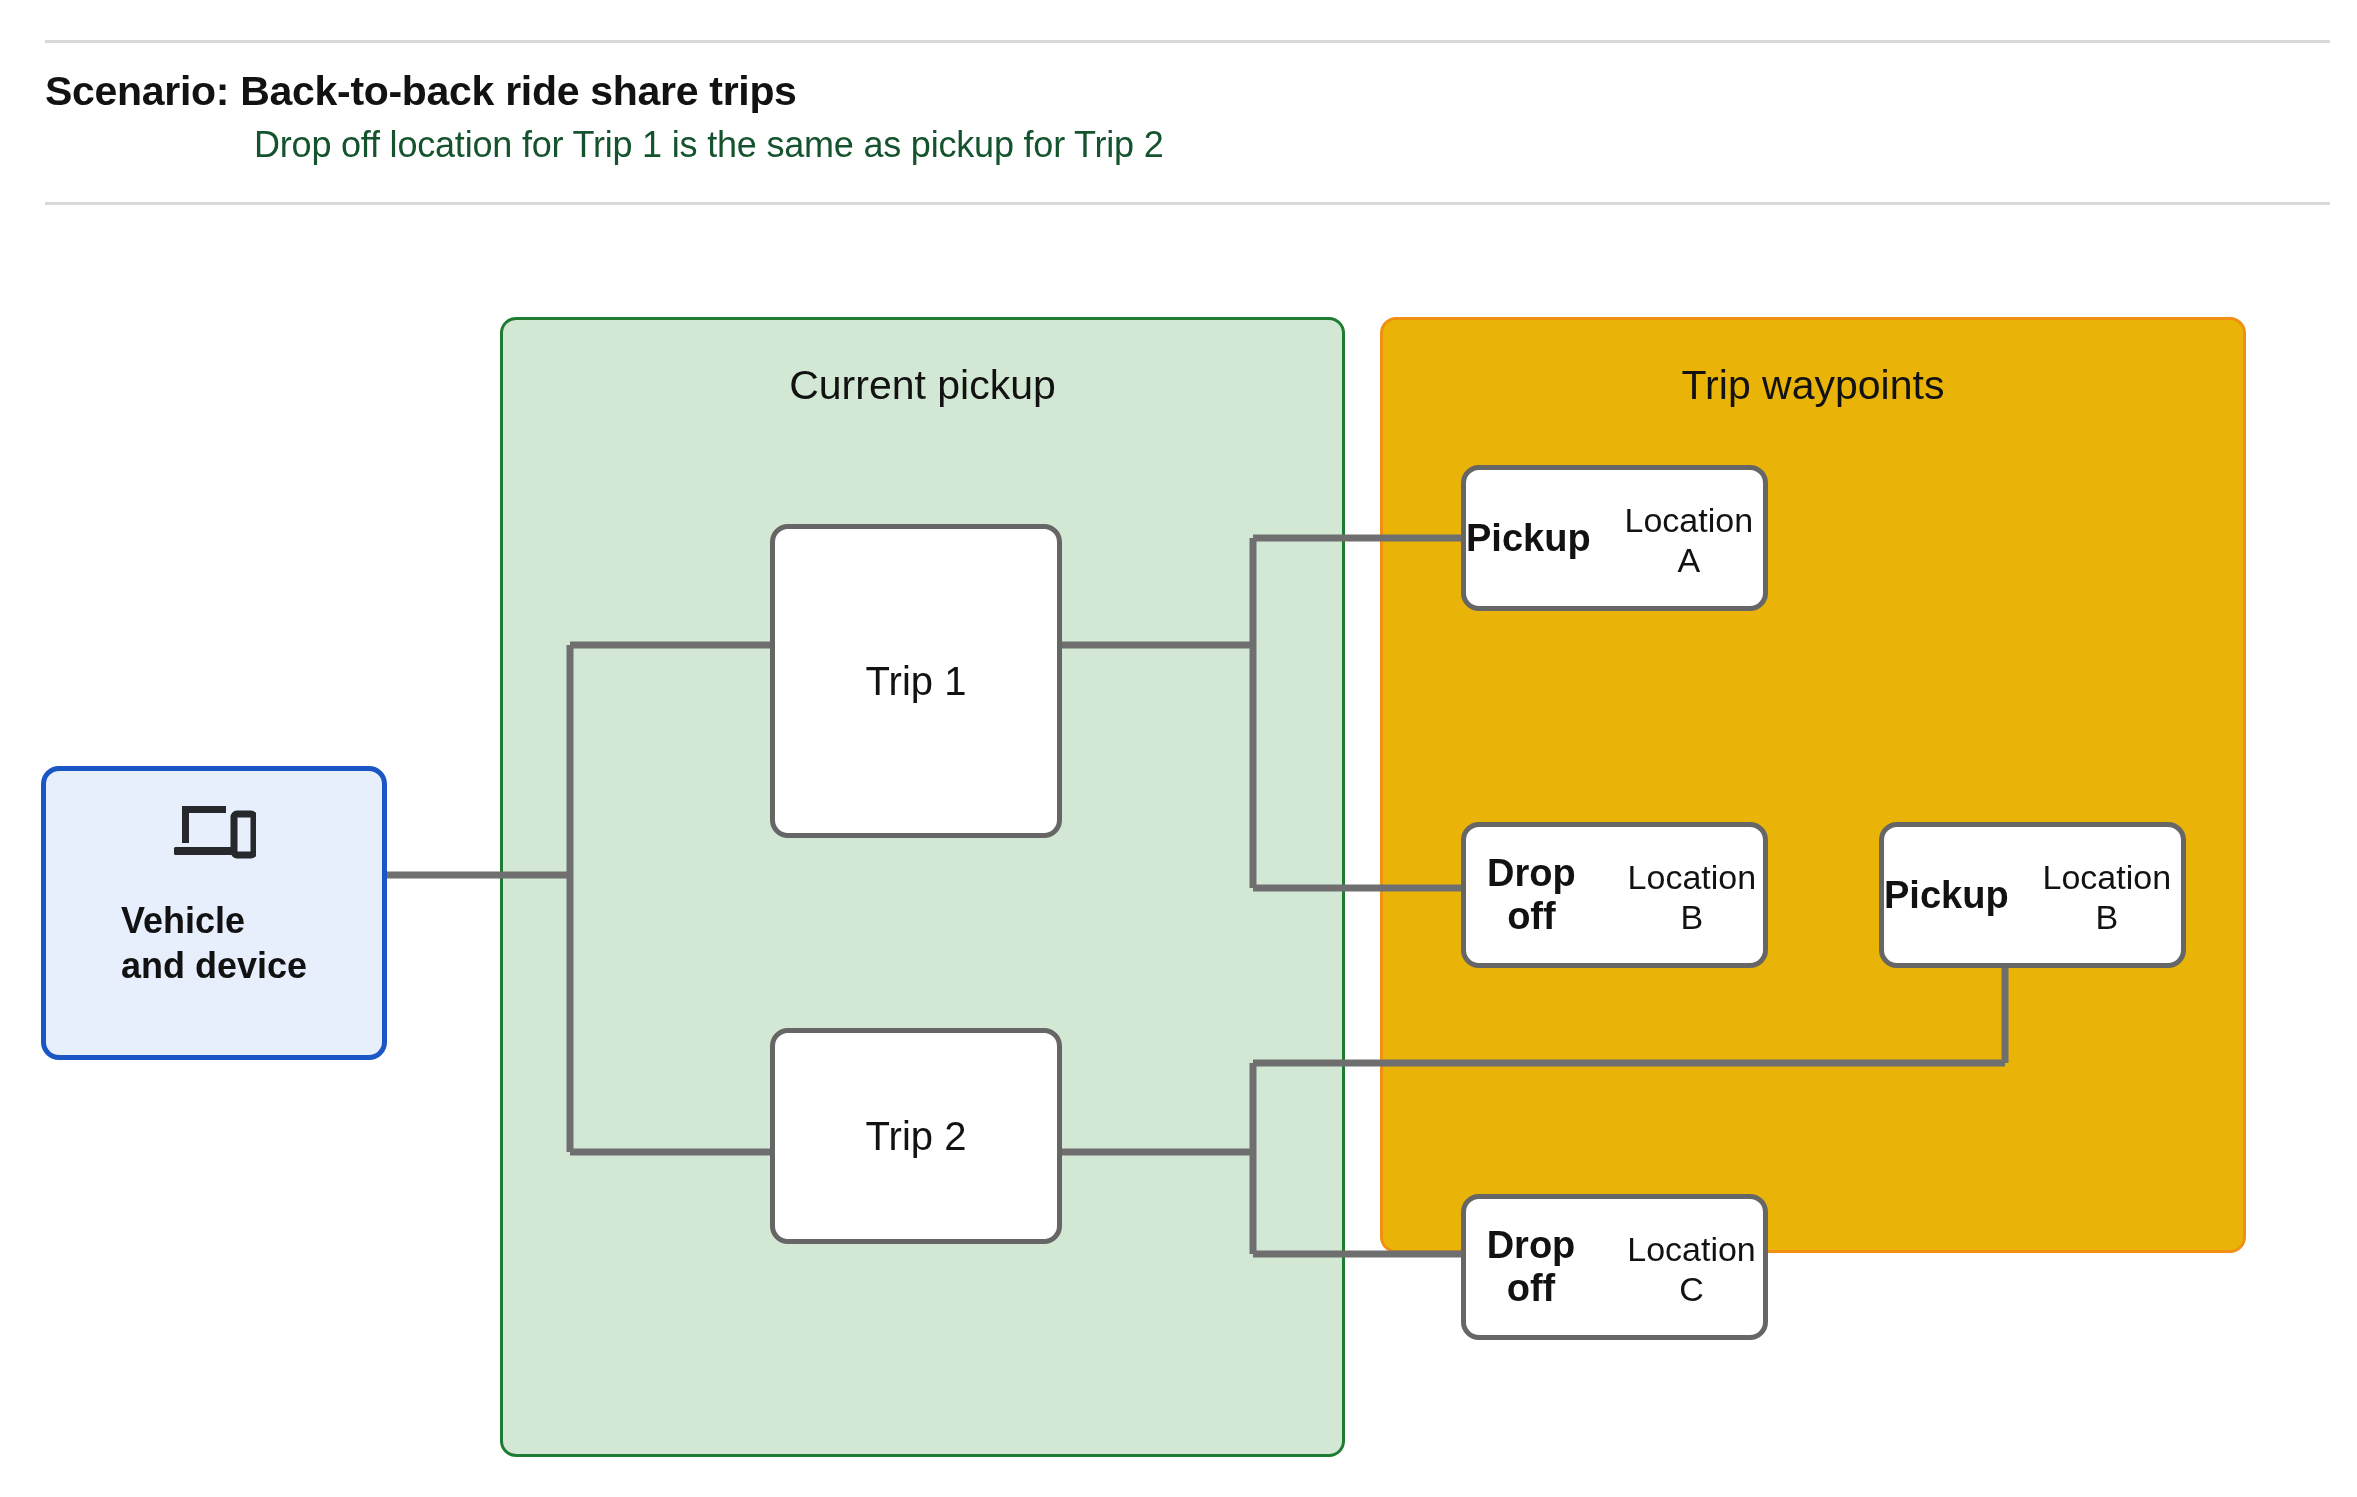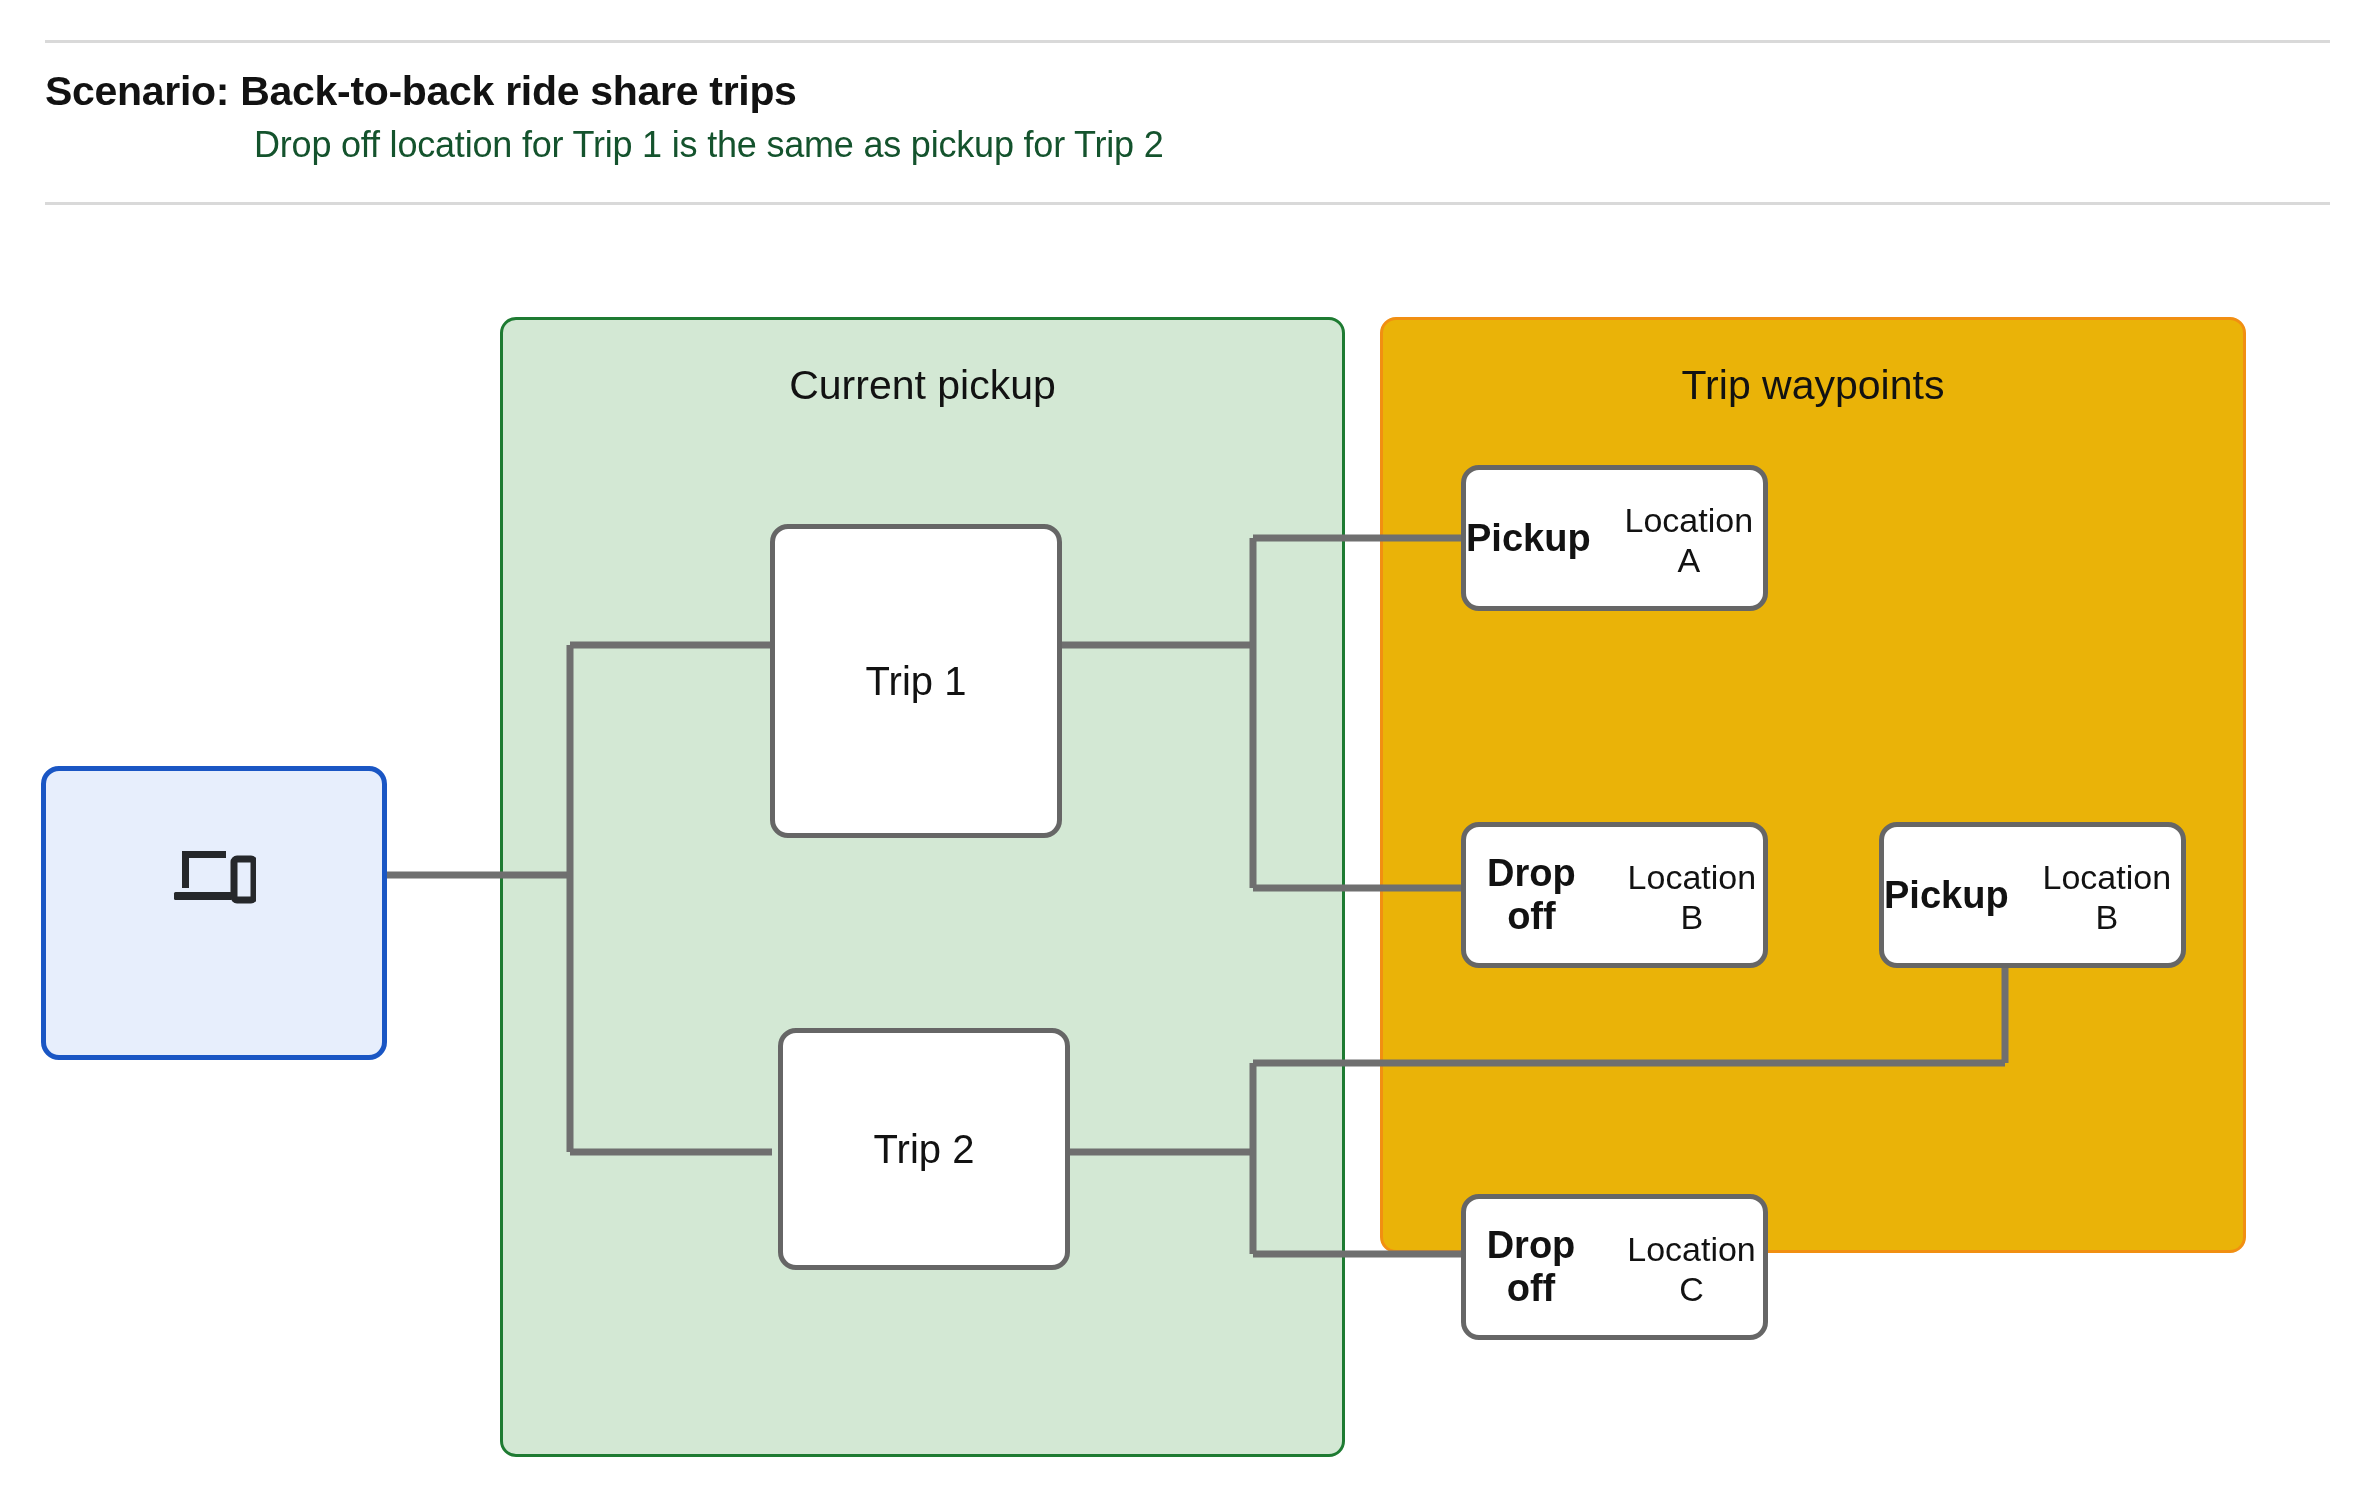--- a/index.html
+++ b/index.html
@@ -62,21 +62,21 @@
   }
   .node .node-title{
     font-size:38px;font-weight:700;color:#121212;line-height:1.12;
   }
   .node .node-sub{
     font-size:34px;font-weight:400;color:#121212;line-height:1.18;margin-top:4px;margin-left:24px;
   }
   .trip-node .node-title{font-size:40px;font-weight:400;}
 
   #node-trip-1{left:770px;top:524px;width:292px;height:314px;}
-  #node-trip-2{left:770px;top:1028px;width:292px;height:242px;margin-left:8px;}
+  #node-trip-2{left:770px;top:1028px;width:292px;height:216px;}
 
   #node-pickup-a {left:1461px;top:465px;width:307px;height:146px;}
   #node-dropoff-b{left:1461px;top:822px;width:307px;height:146px;}
   #node-pickup-b {left:1879px;top:822px;width:307px;height:146px;}
   #node-dropoff-c{left:1461px;top:1194px;width:307px;height:146px;}
 
   
   #node-vehicle{
     position:absolute;left:41px;top:766px;width:346px;height:294px;
     box-sizing:border-box;background:#e7eefc;border:5px solid #1a56c4;
@@ -129,20 +129,22 @@
 <div id="node-vehicle">
   <span id="vehicle-device-icon">
     <svg width="84" height="64" viewBox="0 0 84 64" xmlns="http://www.w3.org/2000/svg" aria-hidden="true">
 
       <path d="M10 6 h44 v7 H17 v30 H10 Z" fill="#26282b"></path>
       <rect x="2" y="47" width="58" height="8" rx="1.5" fill="#26282b"></rect>
 
       <rect x="62" y="14" width="20" height="41" rx="3" fill="none" stroke="#26282b" stroke-width="7"></rect>
     </svg>
   </span>
+  <div class="node-title">Vehicle
+and device</div>
 </div>
 
 <div class="node trip-node" id="node-trip-1">
   <div class="node-title">Trip 1</div>
 </div>
 <div class="node trip-node" id="node-trip-2">
   <div class="node-title">Trip 2</div>
 </div>
 
 <div class="node" id="node-pickup-a">

